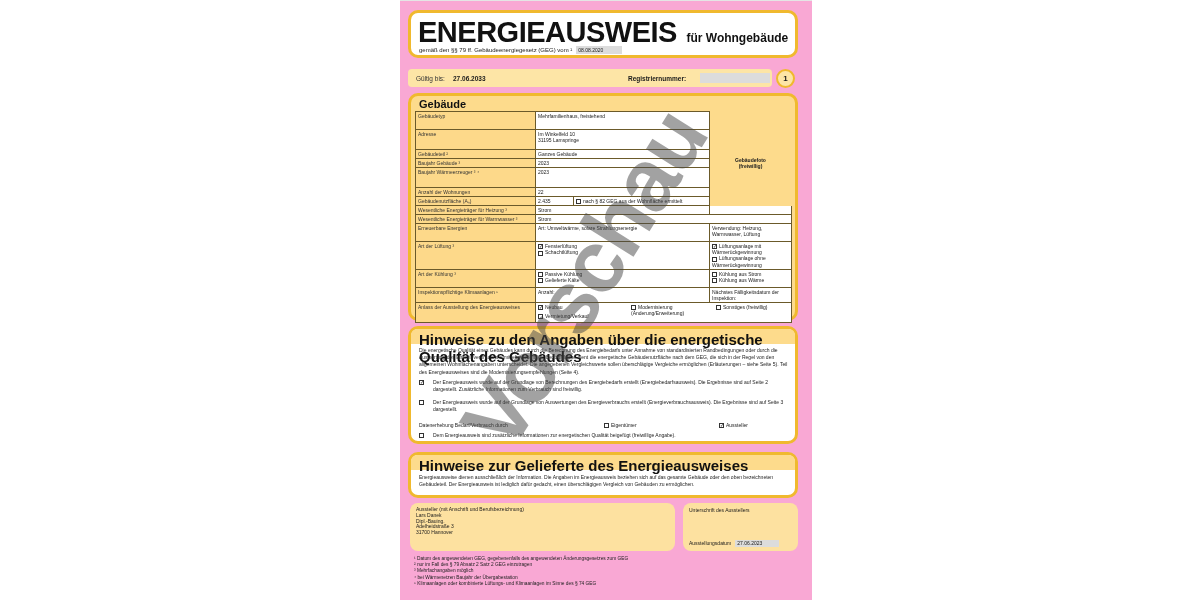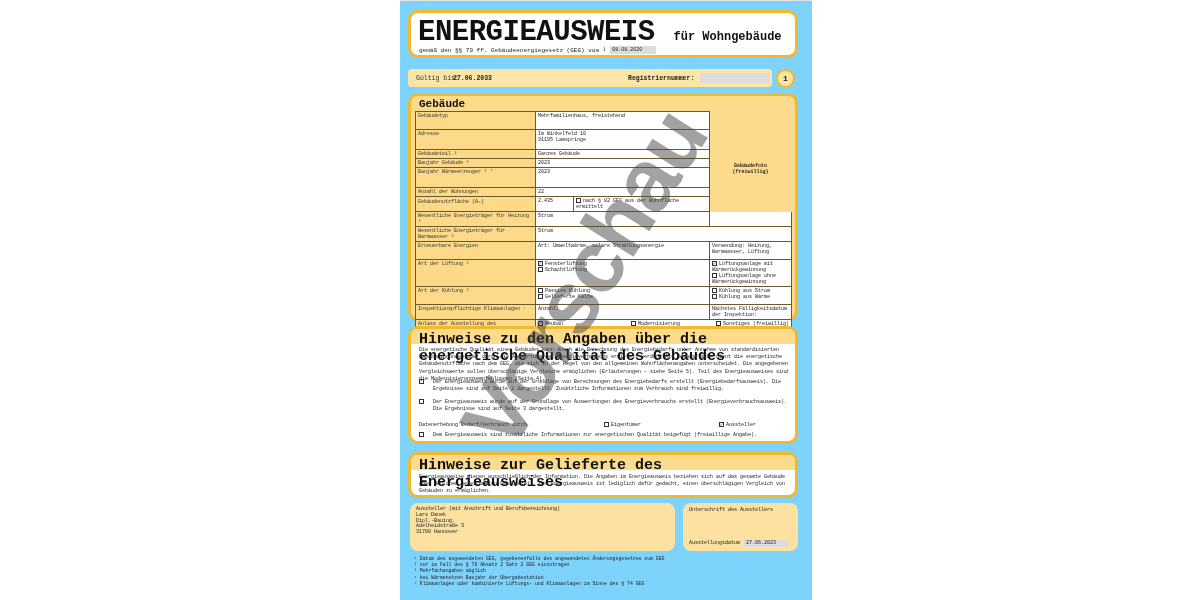--- a/index.html
+++ b/index.html
@@ -1,18 +1,18 @@
 <!DOCTYPE html>
 <html><head>
 <meta charset="utf-8">
 <style>
   * { box-sizing: border-box; margin: 0; padding: 0; }
   html, body { width: 1200px; height: 600px; background: #ffffff; overflow: hidden; }
   body { font-family: "Liberation Sans", sans-serif; color: #1a1a1a; position: relative; }
-  .page { position: absolute; left: 400px; top: 0; width: 412px; height: 600px; background: #7dd3fc; border-top: 1px solid #e5e5e5; font-family: Liberation Mono, monospace; }
+  .page { position: absolute; left: 400px; top: 0; width: 412px; height: 600px; background: #f9a8d4; border-top: 1px solid #e5e5e5; }
 
   .box { position: absolute; border: 3px solid #f0b92e; border-radius: 10px; }
   .hdr { left: 8px; top: 9px; width: 390px; height: 48px; background: #fff; }
   .hdr .title { position: absolute; left: 7px; top: 3px; font-size: 29px; font-weight: bold; letter-spacing: -0.5px; color: #111; }
   .hdr .title .sub { font-size: 12px; letter-spacing: 0; margin-left: 2px; }
   .hdr .line2 { position: absolute; left: 8px; top: 33px; font-size: 6px; color: #222; }
   .hdr .date { display: inline-block; background: #dcdcdc; width: 46px; height: 8px; padding-left: 2px; margin-left: 4px; font-size: 5px; line-height: 8px; vertical-align: middle; }
 
   .validrow { position: absolute; left: 8px; top: 68px; width: 364px; height: 18px; background: #fde5a6; border-radius: 4px; font-size: 6.5px; }
   .validrow .lbl { position: absolute; left: 8px; top: 6px; color: #333; }

